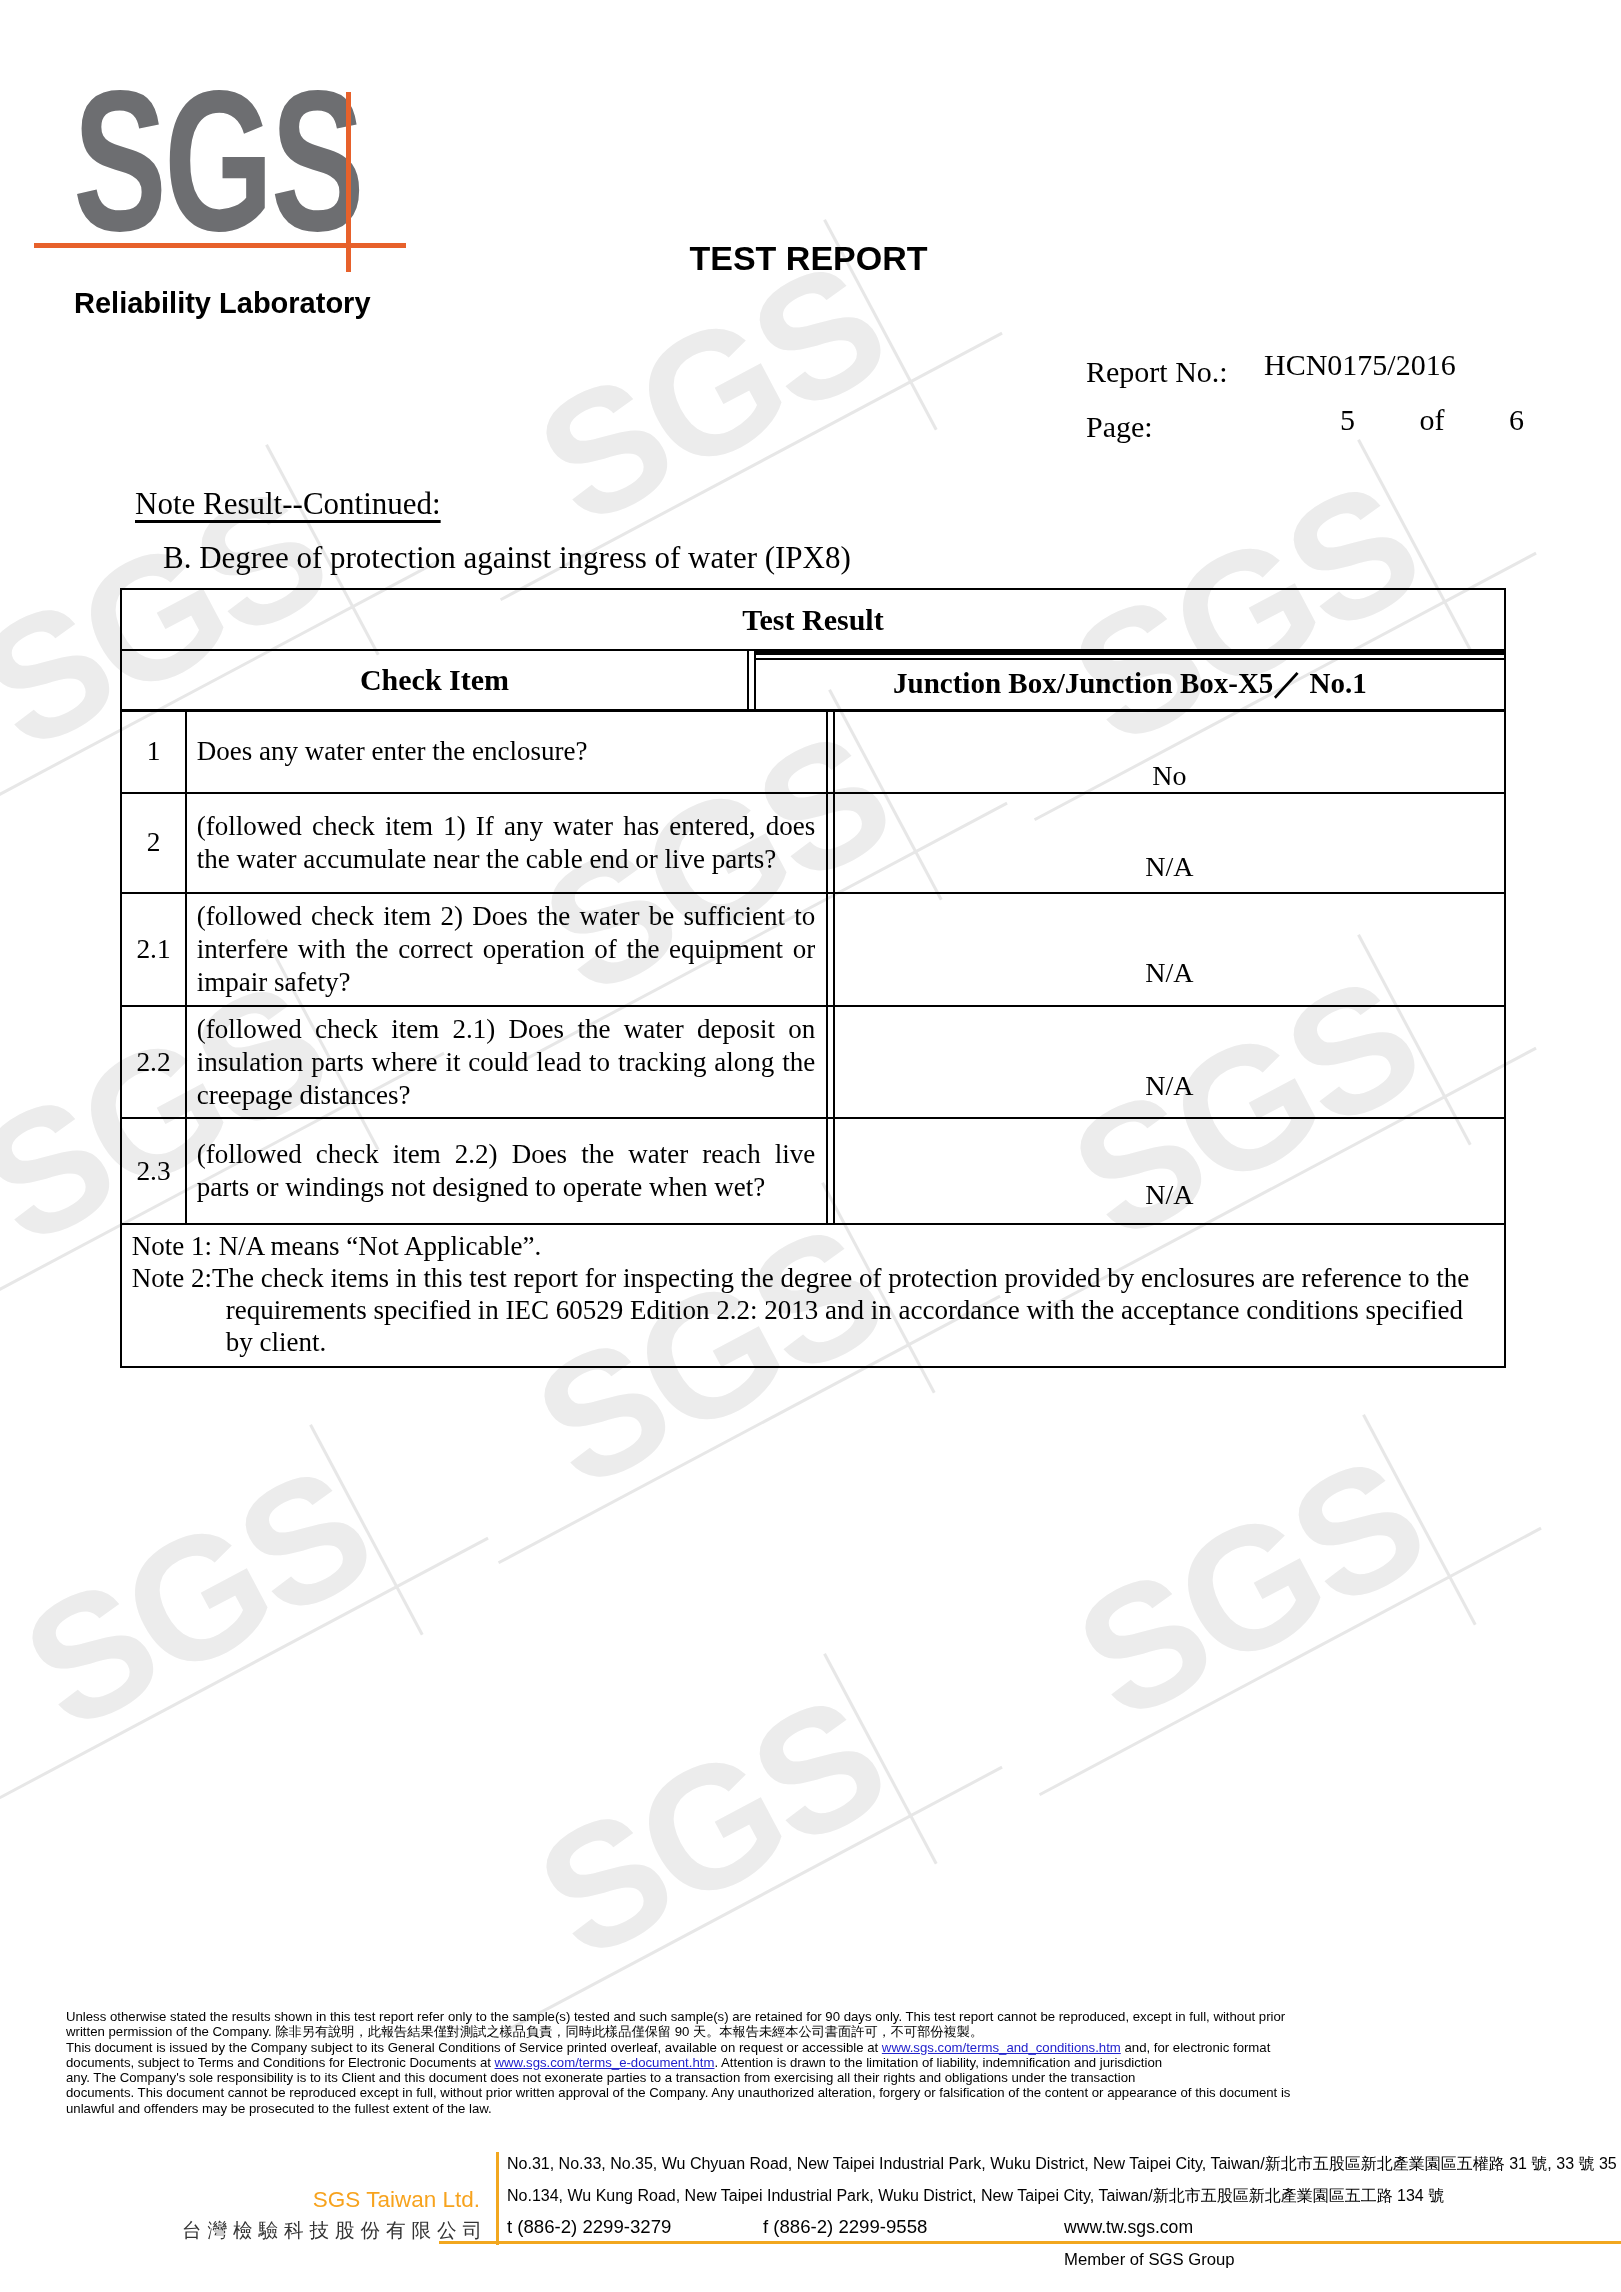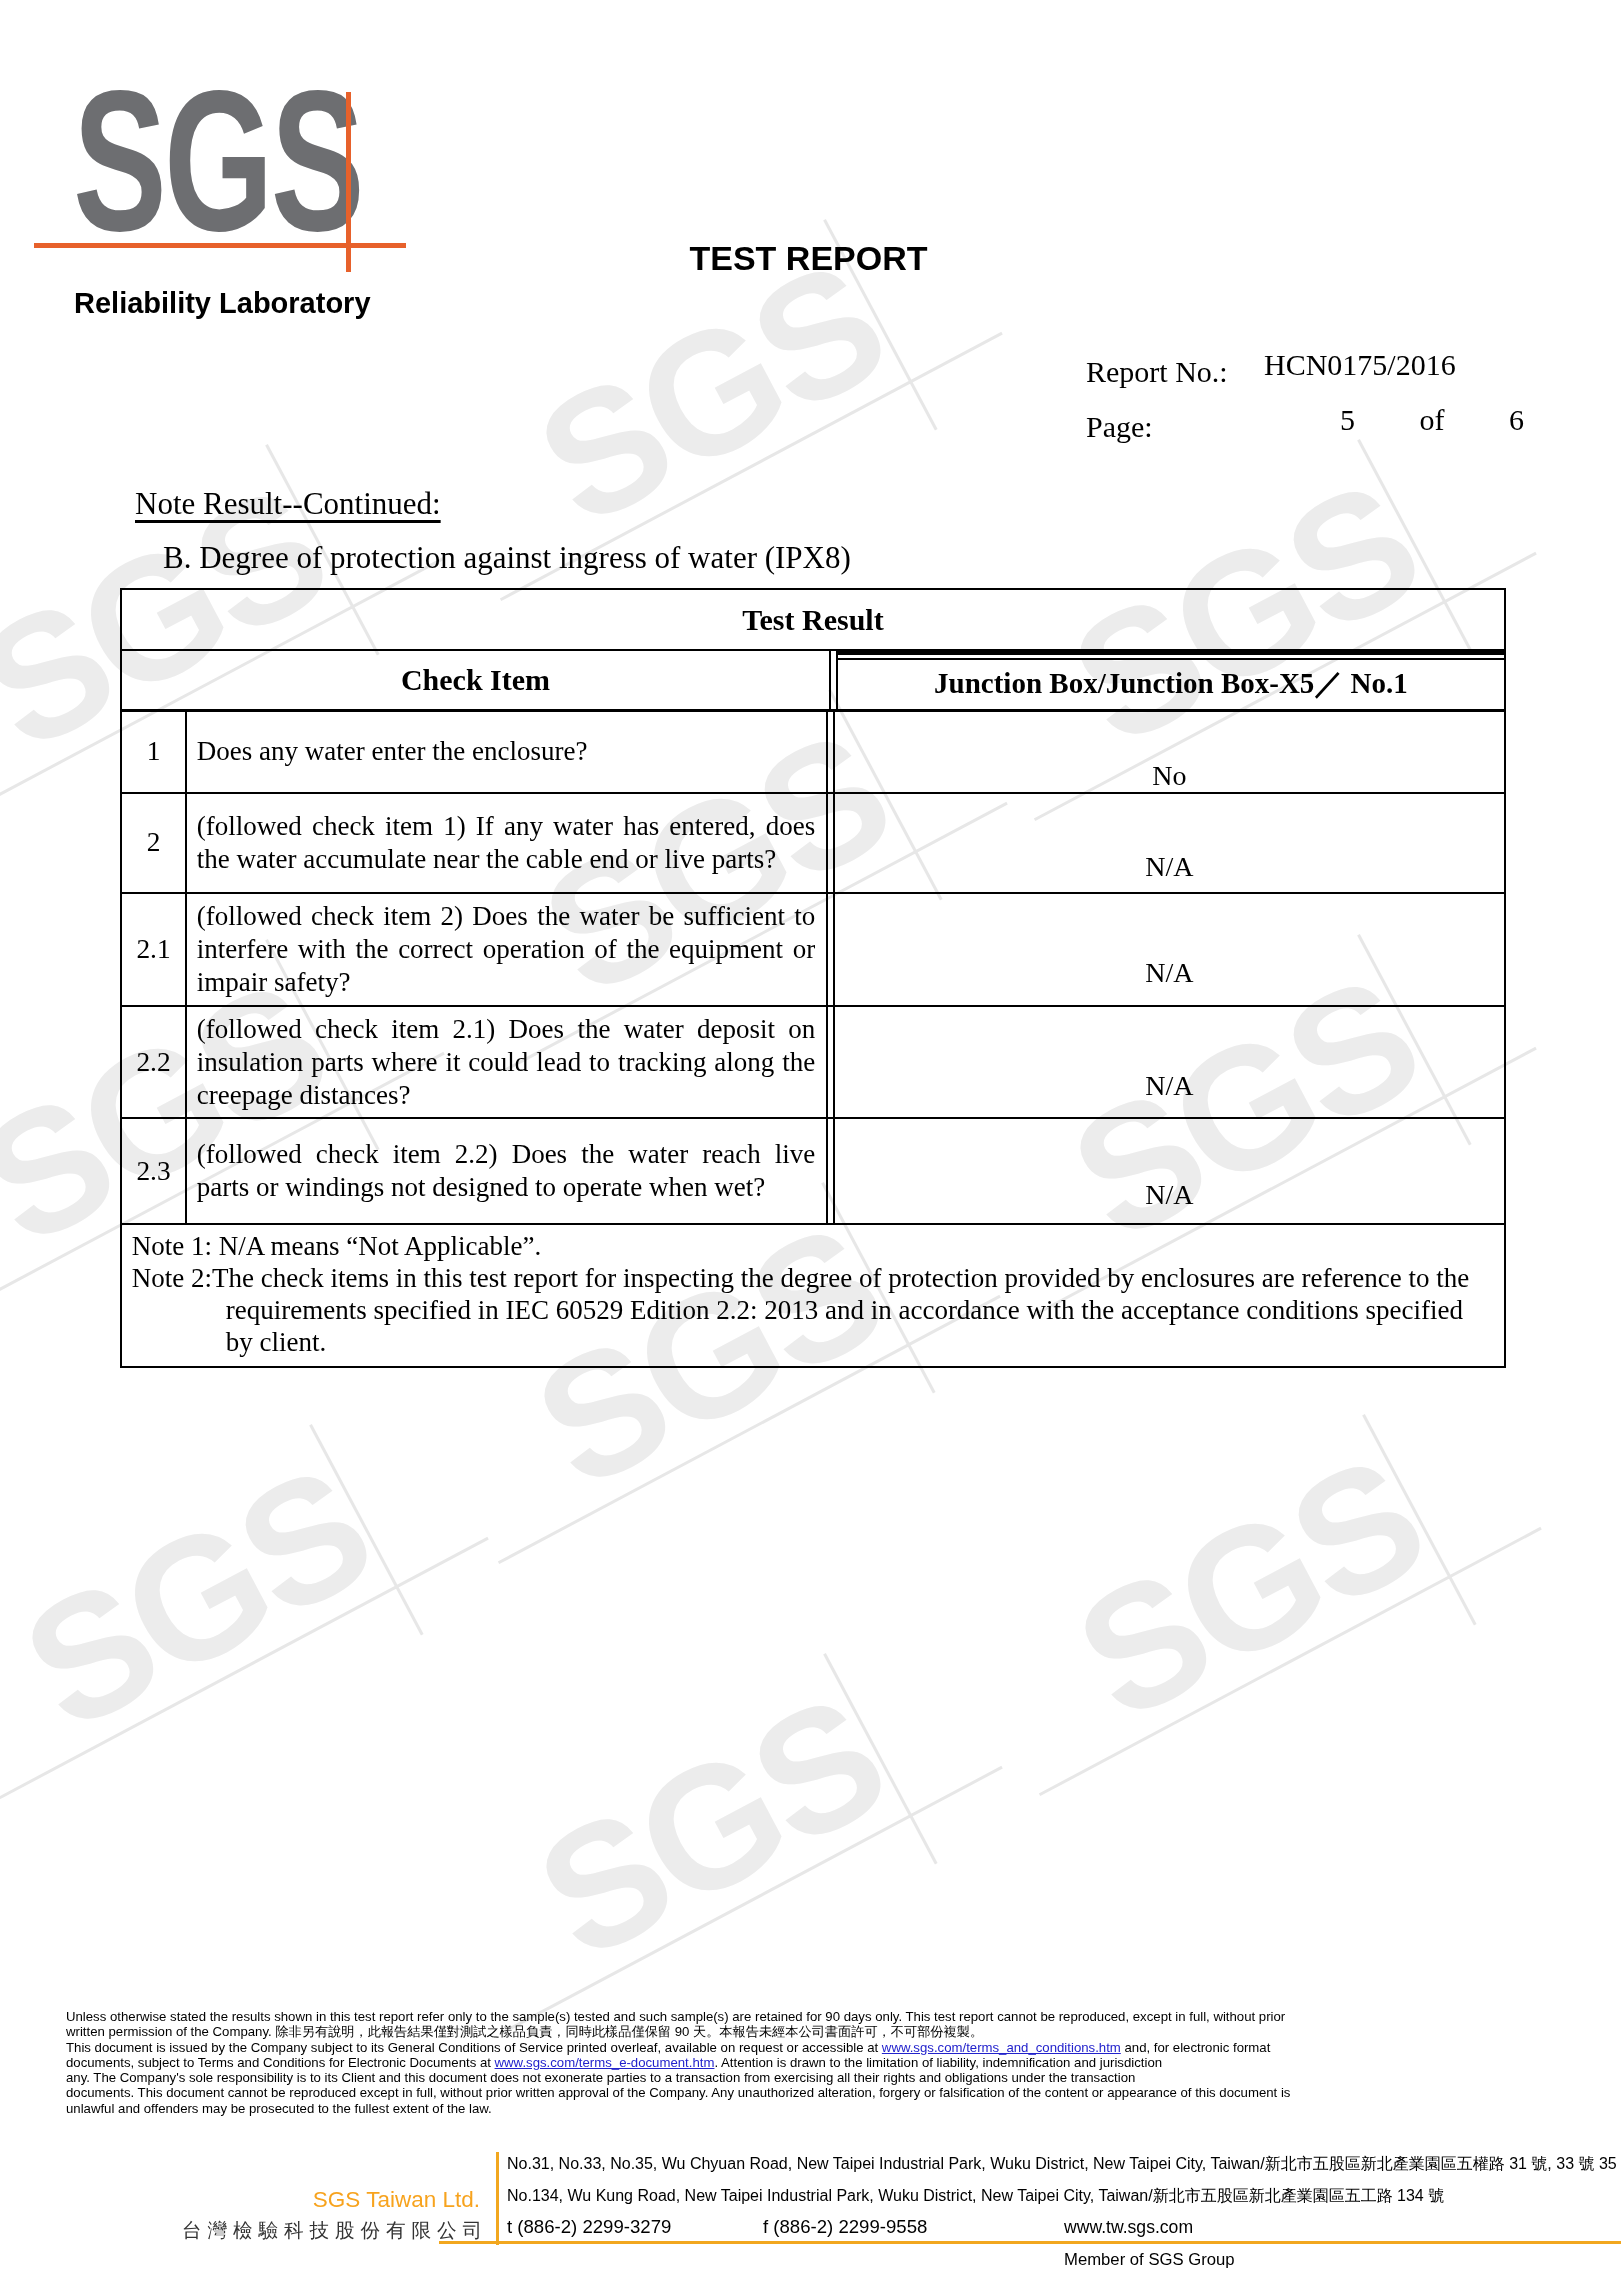--- a/index.html
+++ b/index.html
@@ -48,21 +48,21 @@
   
   .section-title{
     position:absolute; left:135px; top:486px; font-size:31px;
     text-decoration:underline; text-underline-offset:5.9px;
   }
   .section-sub{position:absolute; left:163px; top:540px; font-size:31px;}
   
   .rtable{position:absolute; left:120px; top:588px; width:1386px; border:2.9px solid #000; box-sizing:border-box;}
   .t-title{height:59px; line-height:59px; text-align:center; font-weight:bold; font-size:30px; border-bottom:2.5px solid #000;}
   .t-head{display:flex; align-items:stretch;}
-  .h-checkitem{width:707px; display:flex; align-items:center; justify-content:center; font-weight:bold; font-size:30px;}
+  .h-checkitem{width:625px; display:flex; align-items:center; justify-content:center; font-weight:bold; font-size:30px;}
   .vsep{width:4.9px; border-left:2.5px solid #000; border-right:2.5px solid #000; align-self:stretch;}
   .h-right{flex:1;}
   .h-style{height:53px; display:flex; align-items:center; justify-content:center; font-weight:bold; font-size:29px;}
   .h-div{height:2.9px; background:#fff; border-top:4.4px solid #000; border-bottom:2.5px solid #000;}
   .h-item{height:49px; display:flex; align-items:center; justify-content:center; font-weight:bold; font-size:29px;}
   .t-body{border-top:3.9px solid #000;}
   .t-row{display:flex; align-items:stretch;}
   .t-row + .t-row{border-top:2.5px solid #000;}
   .c-num{width:63px; border-right:2px solid #000; display:flex; align-items:center; justify-content:center; font-size:27.4px;}
   .c-q{width:639px; box-sizing:border-box; padding:5.9px 10.8px 5.9px 9.8px; display:flex; align-items:center;}

